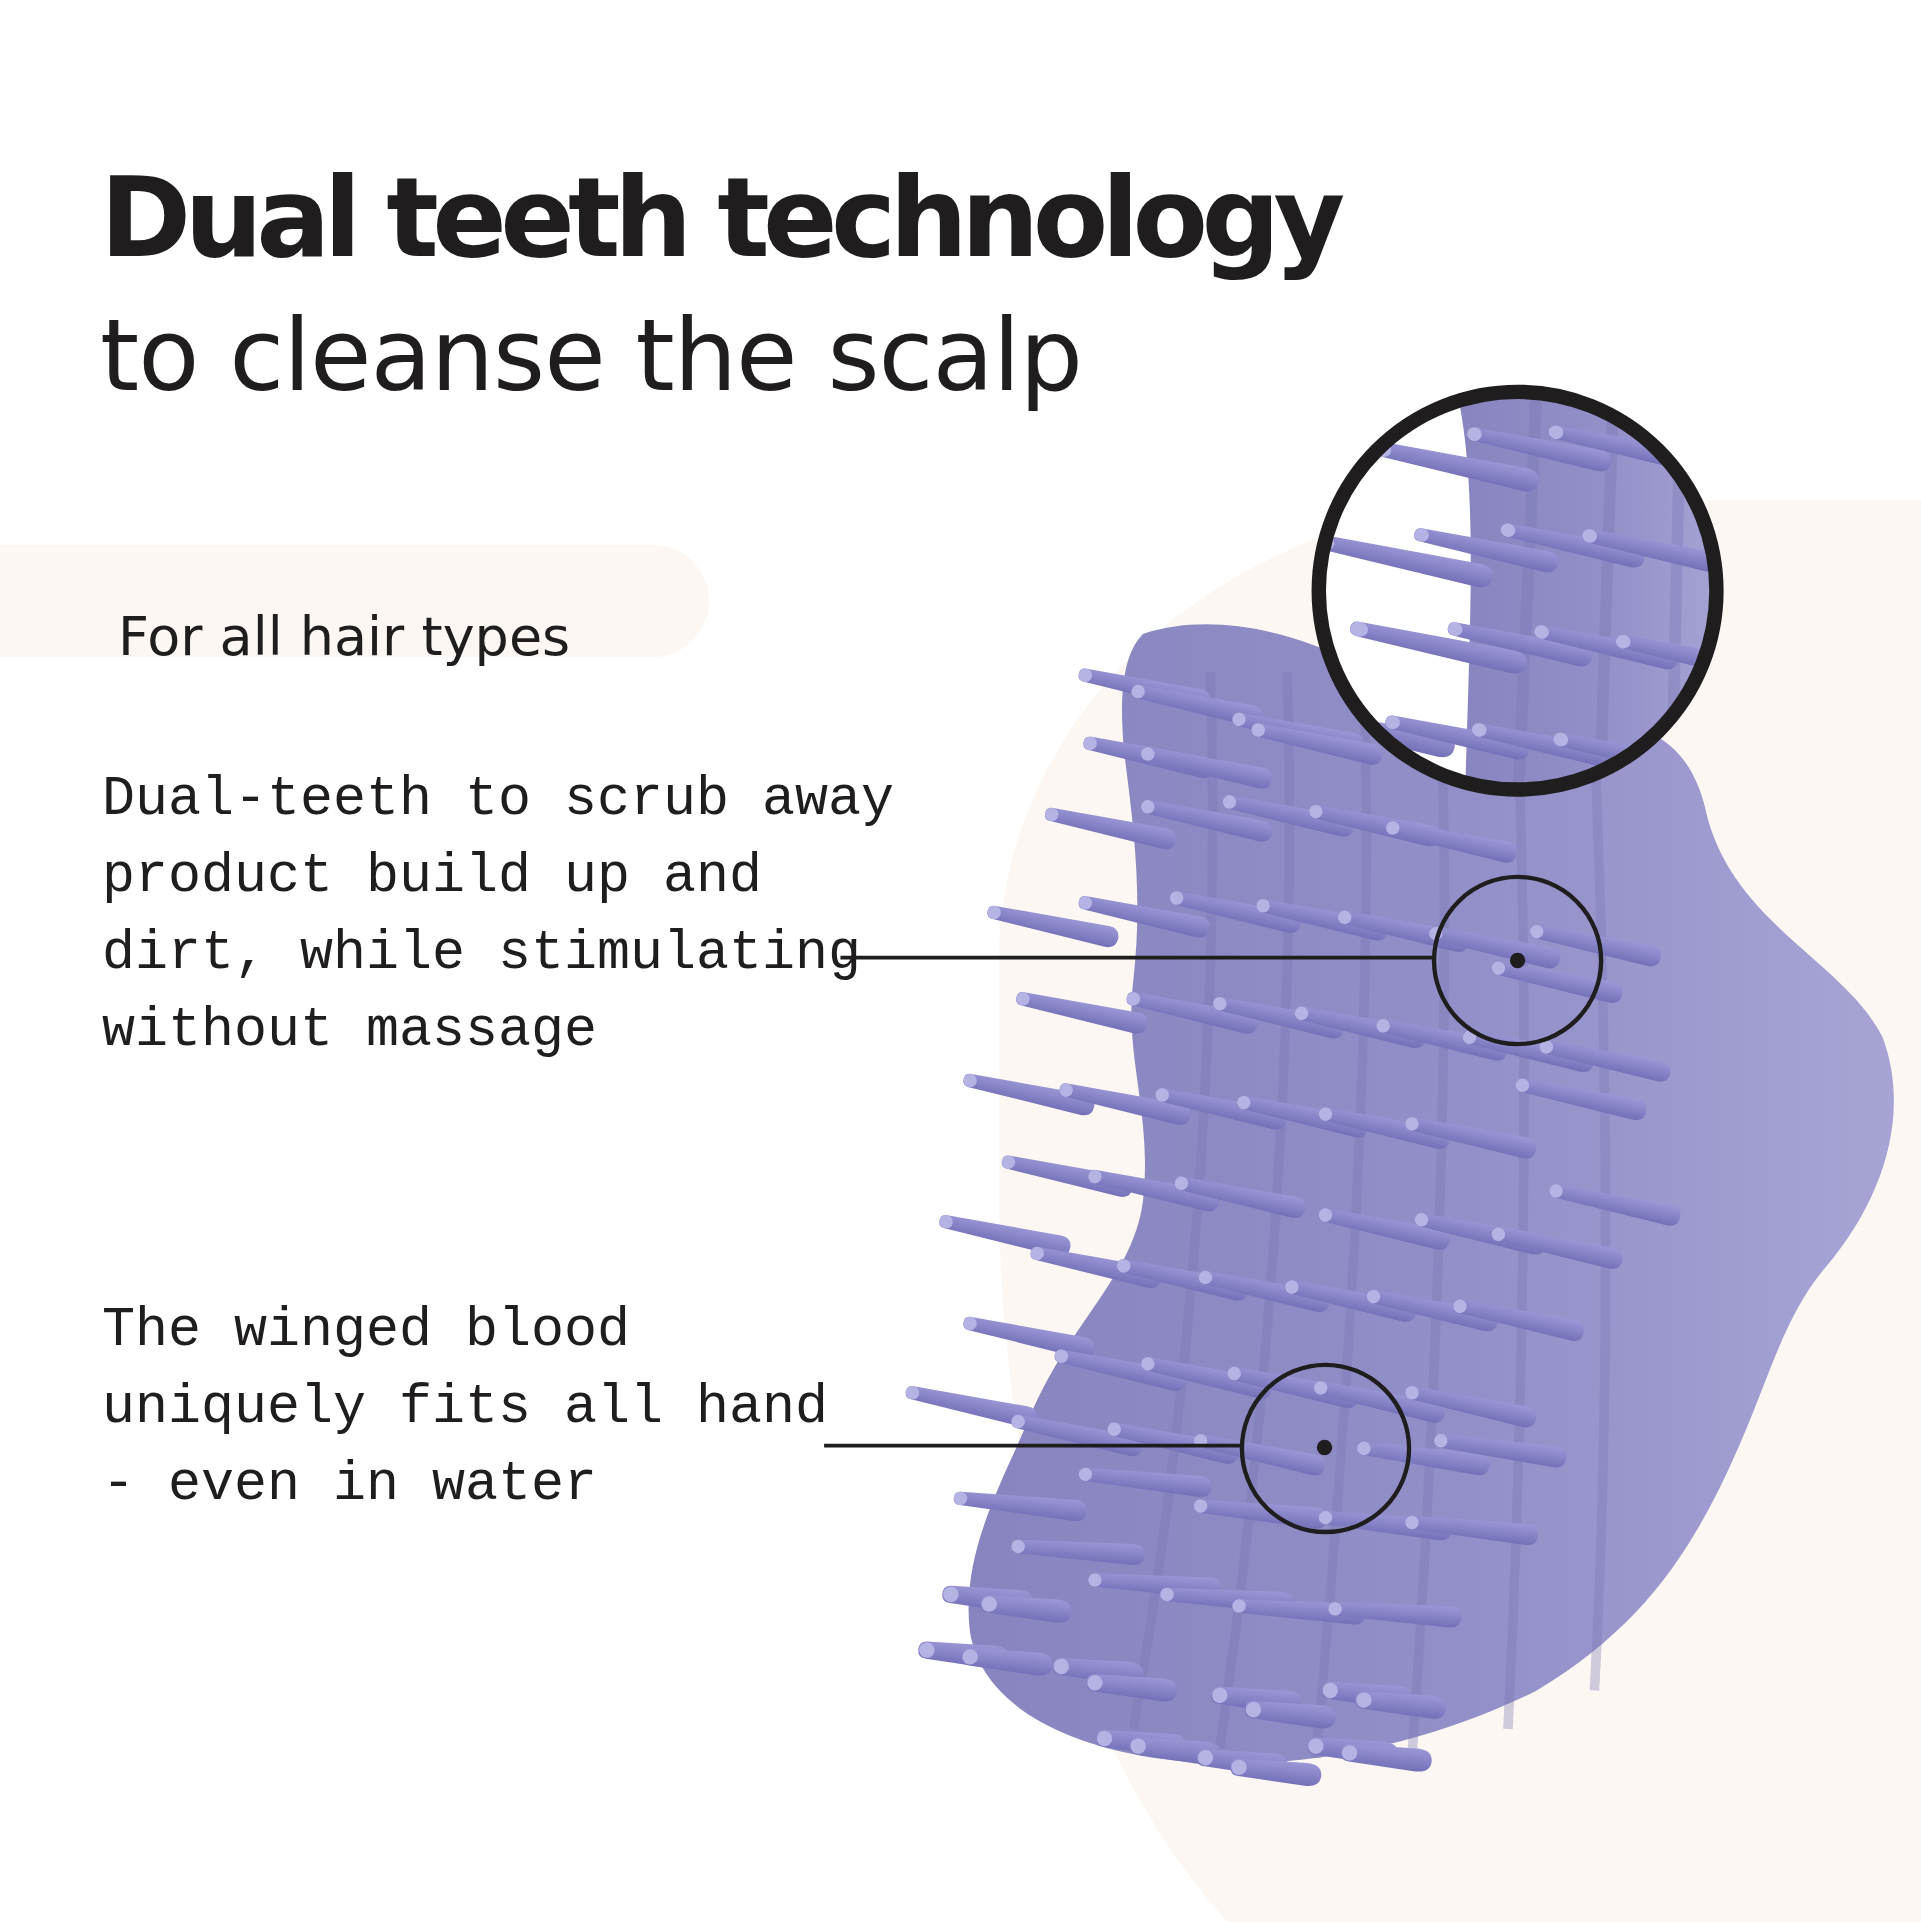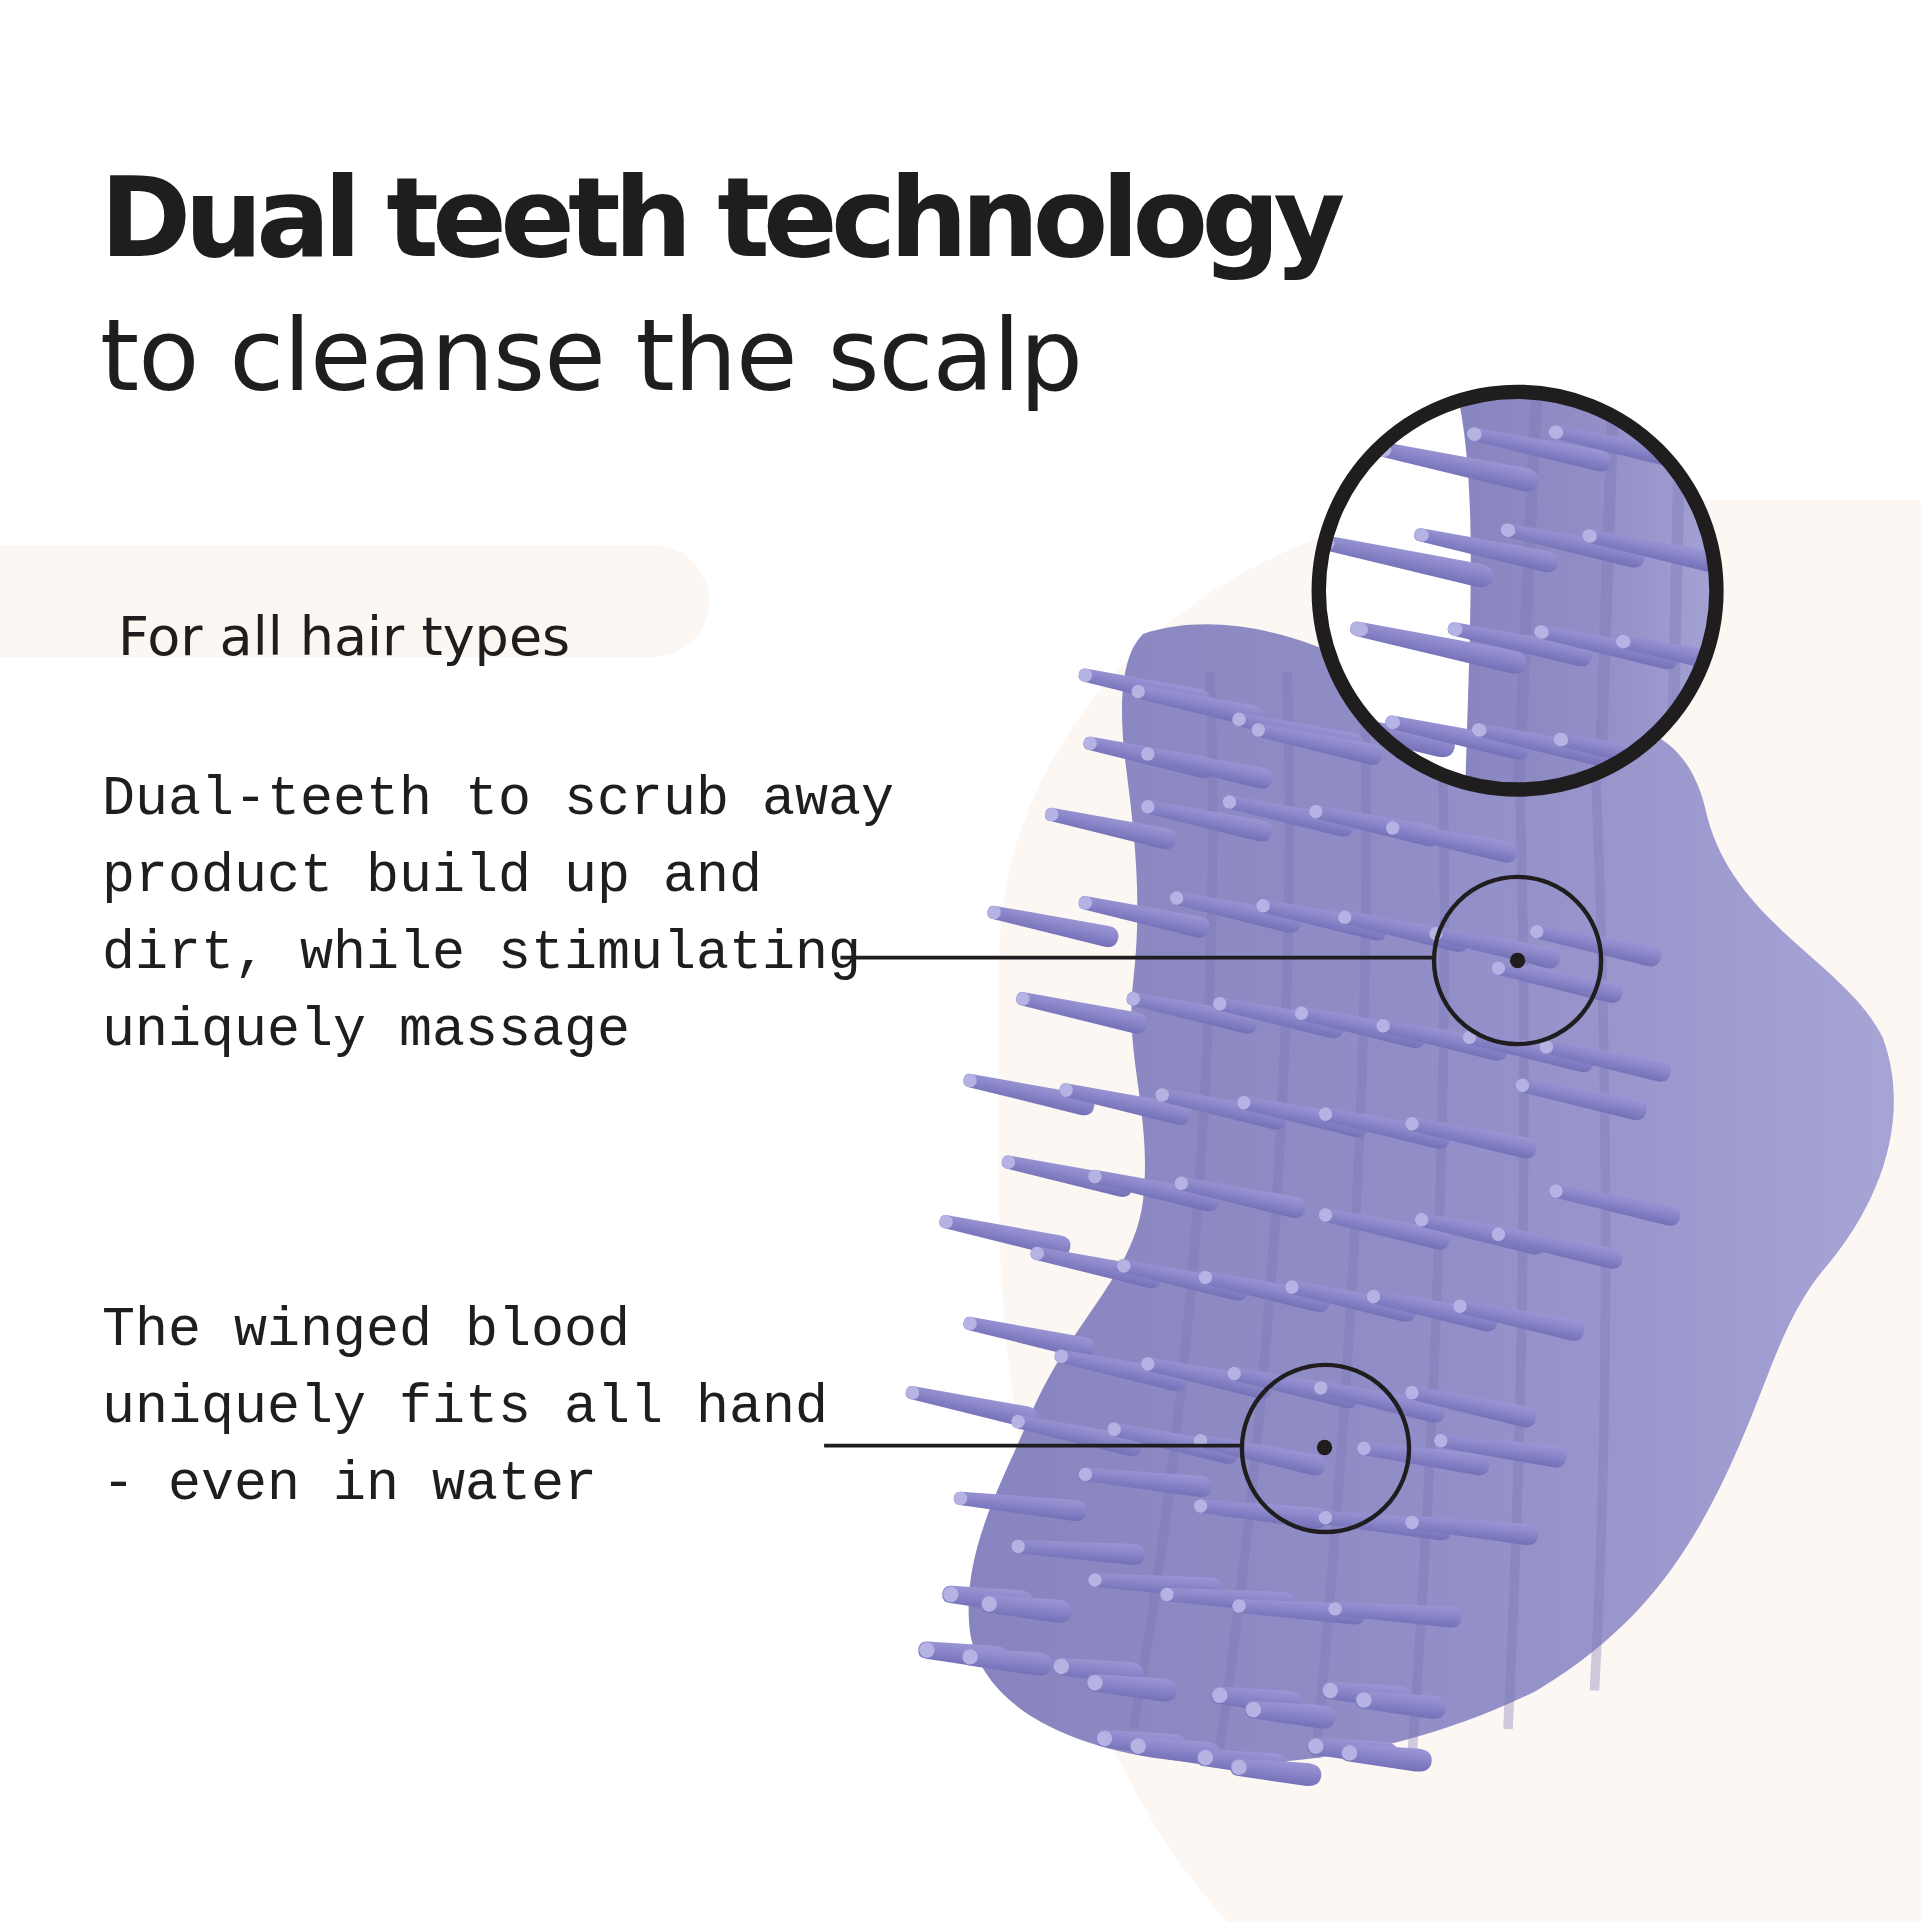--- a/index.html
+++ b/index.html
@@ -48,21 +48,21 @@
 <h1 class="headline">Dual teeth technology</h1>
 <h2 class="subheadline">to cleanse the scalp</h2>
 
 <div class="pill"></div>
 <p class="pill-text">For all hair types</p>
 
 <p class="feature feature-1">
   <span>Dual-teeth to scrub away</span>
   <span>product build up and</span>
   <span>dirt, while stimulating</span>
-  <span>uniquely massage</span>
+  <span>without massage</span>
 </p>
 
 <p class="feature feature-2">
   <span>The winged blood</span>
   <span>uniquely fits all hand</span>
   <span>- even in water</span>
 </p>
 
 <svg class="brush" viewBox="0 0 2000 2001">
   <defs>

